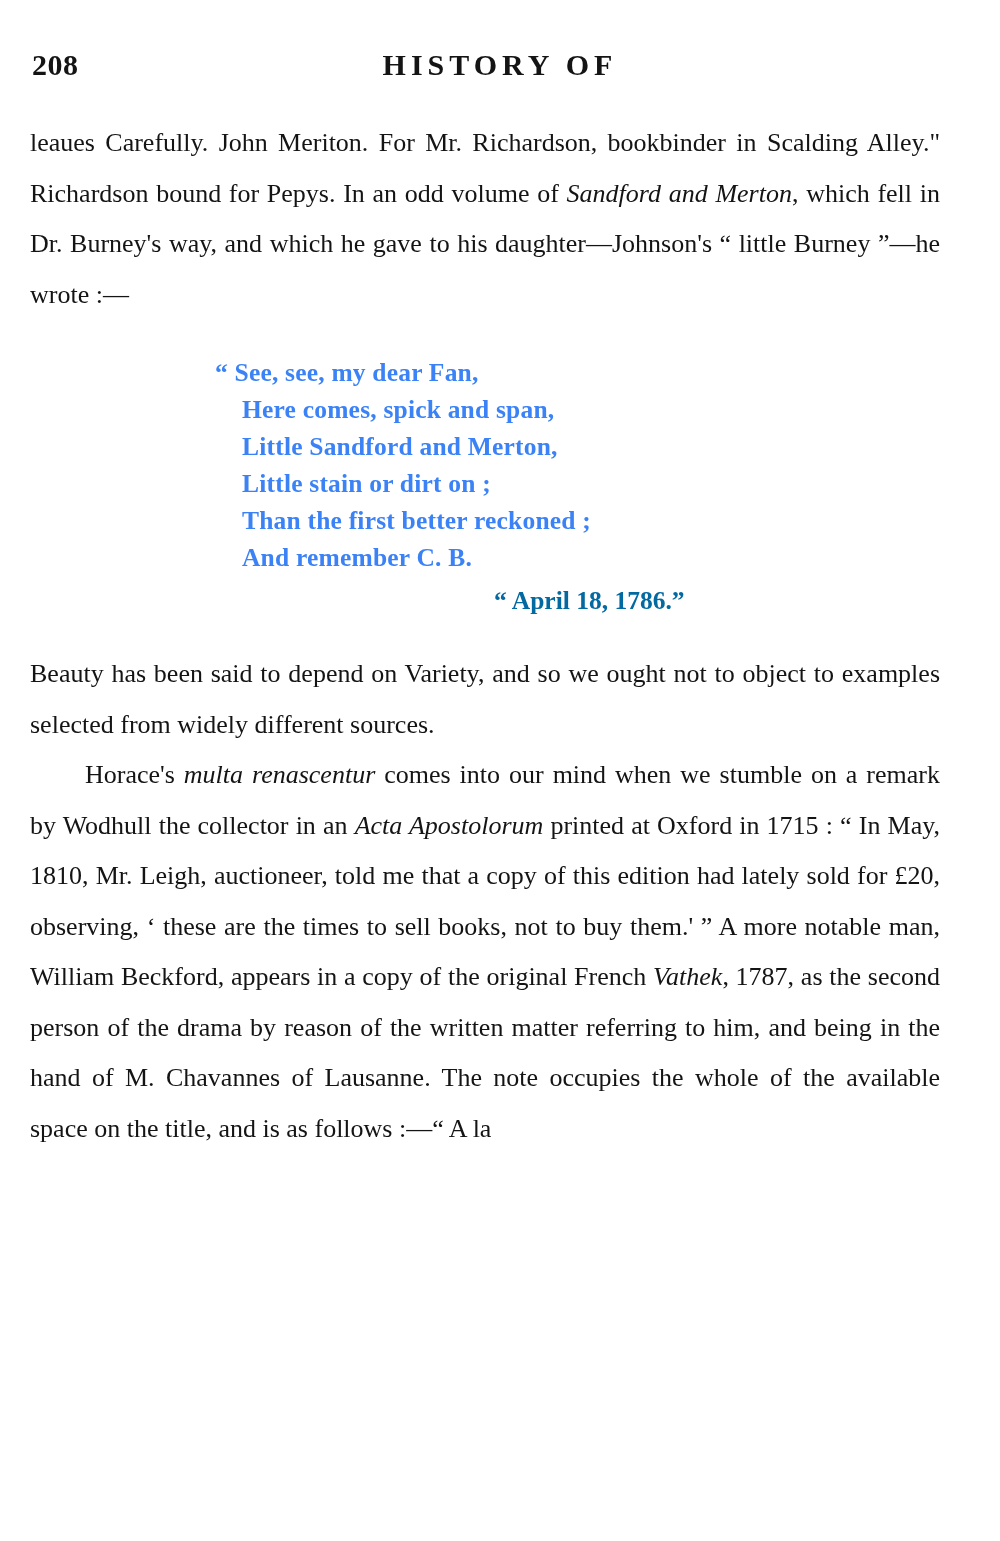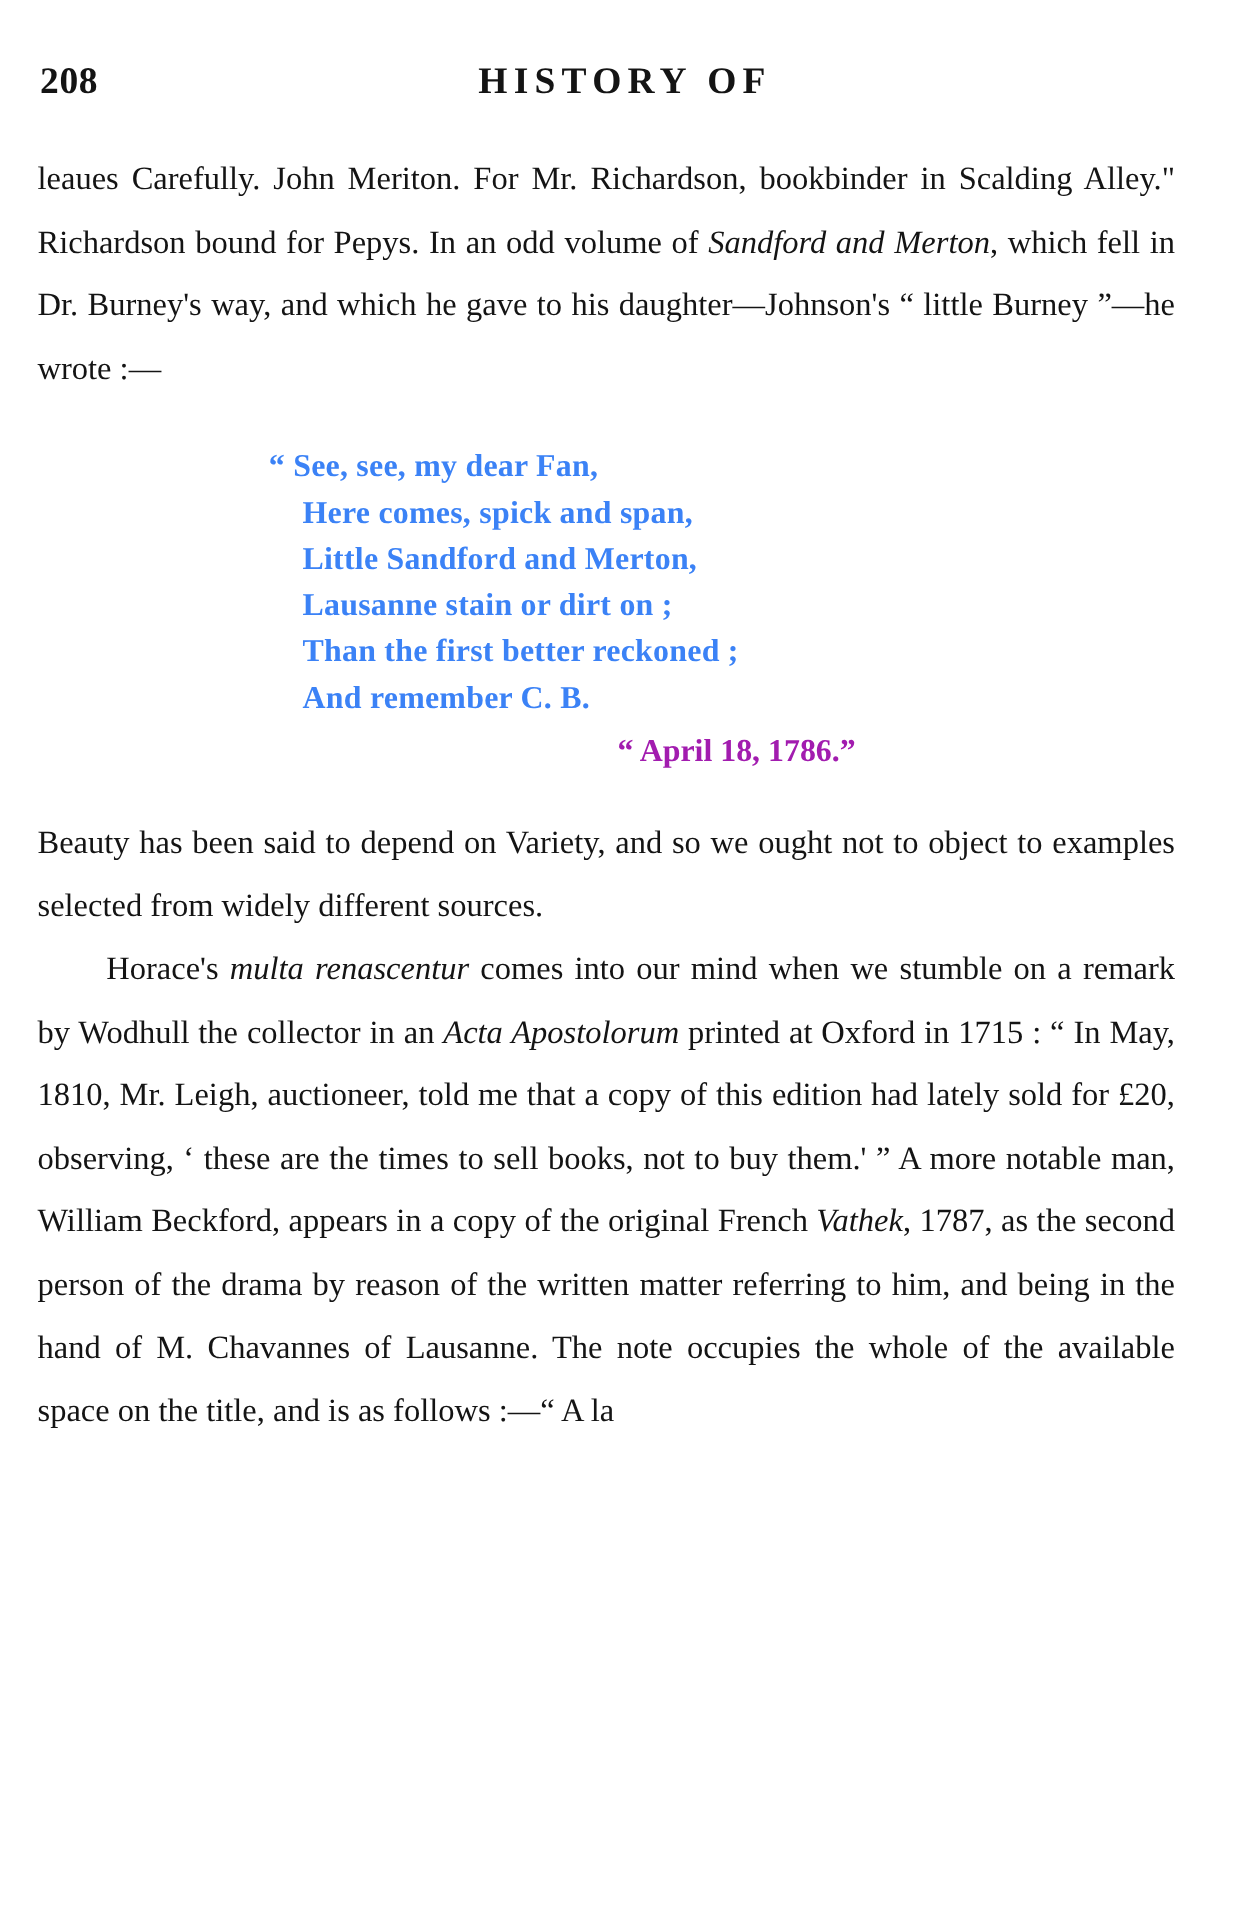--- a/index.html
+++ b/index.html
@@ -86,21 +86,21 @@
     white-space: pre;
     letter-spacing: 0.2px;
   }
   .verse .line.first {
     margin-left: -27px;
   }
   .verse .attrib {
     font-size: 25.5px;
     line-height: 37px;
     font-weight: 600;
-    color: #a21caf;
+    color: #0369a1;
     margin-top: 6px;
     padding-left: 252px;
     white-space: pre;
   }
 </style>
 </head>
 <body>
 
 <div class="page">
 
@@ -110,21 +110,21 @@
   </div>
 
   <div class="body-text">
 
     <p class="para"><span>leaues Carefully.  John Meriton.  For Mr. Richardson, bookbinder in Scalding Alley."  Richardson bound for Pepys.  In an odd volume of </span><em class="ital">Sandford and Merton</em><span>, which fell in Dr. Burney's way, and which he gave to his daughter—Johnson's “ little Burney ”—he wrote :—</span></p>
 
     <div class="verse">
       <div class="line first">“ See, see, my dear Fan,</div>
       <div class="line">Here comes, spick and span,</div>
       <div class="line">Little Sandford and Merton,</div>
-      <div class="line">Lausanne stain or dirt on ;</div>
+      <div class="line">Little stain or dirt on ;</div>
       <div class="line">Than the first better reckoned ;</div>
       <div class="line">And remember C. B.</div>
       <div class="attrib">“ April 18, 1786.”</div>
     </div>
 
     <p class="para">Beauty has been said to depend on Variety, and so we ought not to object to examples selected from widely different sources.</p>
 
     <p class="para indent"><span>Horace's </span><em class="ital">multa renascentur</em><span> comes into our mind when we stumble on a remark by Wodhull the collector in an </span><em class="ital">Acta Apostolorum</em><span> printed at Oxford in 1715 : “ In May, 1810, Mr. Leigh, auctioneer, told me that a copy of this edition had lately sold for £20, observing, ‘ these are the times to sell books, not to buy them.' ” A more notable man, William Beckford, appears in a copy of the original French </span><em class="ital">Vathek</em><span>, 1787, as the second person of the drama by reason of the written matter referring to him, and being in the hand of M. Chavannes of Lausanne.  The note occupies the whole of the available space on the title, and is as follows :—“ A la</span></p>
 
   </div>

